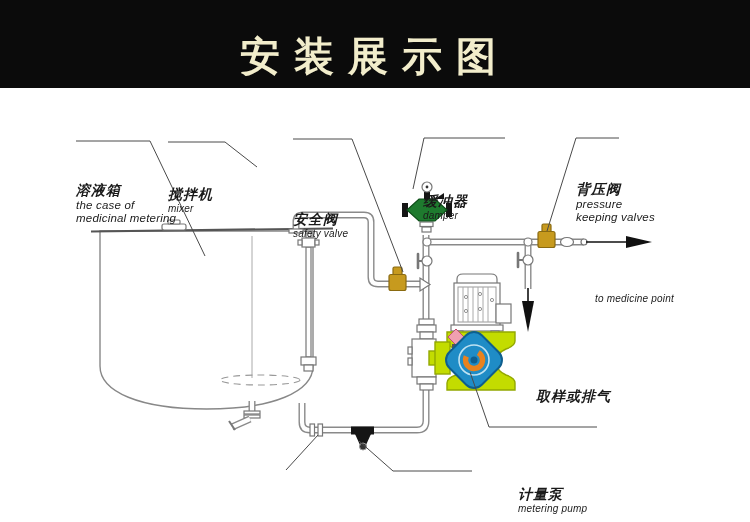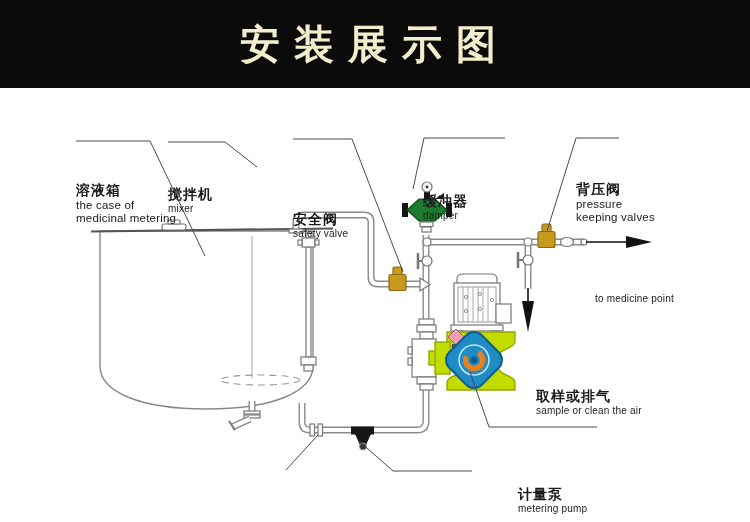--- a/index.html
+++ b/index.html
@@ -5,25 +5,25 @@
   html,body{margin:0;padding:0;}
   body{
     width:750px;height:522px;position:relative;background:#ffffff;
     font-family:"Liberation Sans","DejaVu Sans",sans-serif;overflow:hidden;
   }
   .banner{
     position:absolute;left:0;top:0;width:750px;height:88px;
     background:var(--banner-bg,#0b0b0b);
   }
   .banner .title{
-    position:absolute;left:0;top:0;width:100%;height:88px;line-height:88px;
+    position:absolute;left:0;top:12px;width:100%;height:88px;line-height:88px;
     text-align:center;color:var(--title-color,#f2edcb);
     font-size:40px;font-weight:bold;letter-spacing:14px;
   }
-  .stage{position:absolute;left:0;top:88px;width:750px;height:434px;}
+  .stage{position:absolute;left:0;top:88px;width:750px;height:434px;font-style:italic;}
   svg{position:absolute;left:0;top:0;}
   .lbl{position:absolute;color:#1a1a1a;line-height:1.18;white-space:nowrap;}
   .zh{display:block;font-weight:bold;font-size:14px;letter-spacing:1px;}
   .en{display:block;font-size:11.5px;letter-spacing:.2px;}
   .en.md{font-size:10px;}
   
   .pipe-o{fill:none;stroke:var(--pipe-outline,#8a8a8a);stroke-width:7;stroke-linejoin:round;}
   .pipe-i{fill:none;stroke:#ffffff;stroke-width:4.2;stroke-linejoin:round;}
   .fit{fill:#ffffff;stroke:#777777;stroke-width:1.2;}
   .ldr{fill:none;stroke:var(--line-color,#555);stroke-width:1;}
@@ -238,21 +238,20 @@
     <span class="en">pressure</span>
     <span class="en">keeping valves</span>
   </div>
 
   <div class="lbl" style="left:588px;top:205px;">
     <span class="en md" style="padding-left:7px;">to medicine point</span>
   </div>
 
   <div class="lbl" style="left:536px;top:300px;">
     <span class="zh">取样或排气</span>
-    <span class="en md">sample or clean the air</span>
   </div>
 
   <div class="lbl" style="left:518px;top:398px;">
     <span class="zh">计量泵</span>
     <span class="en md">metering pump</span>
   </div>
 
 </div>
 
 </body></html>

